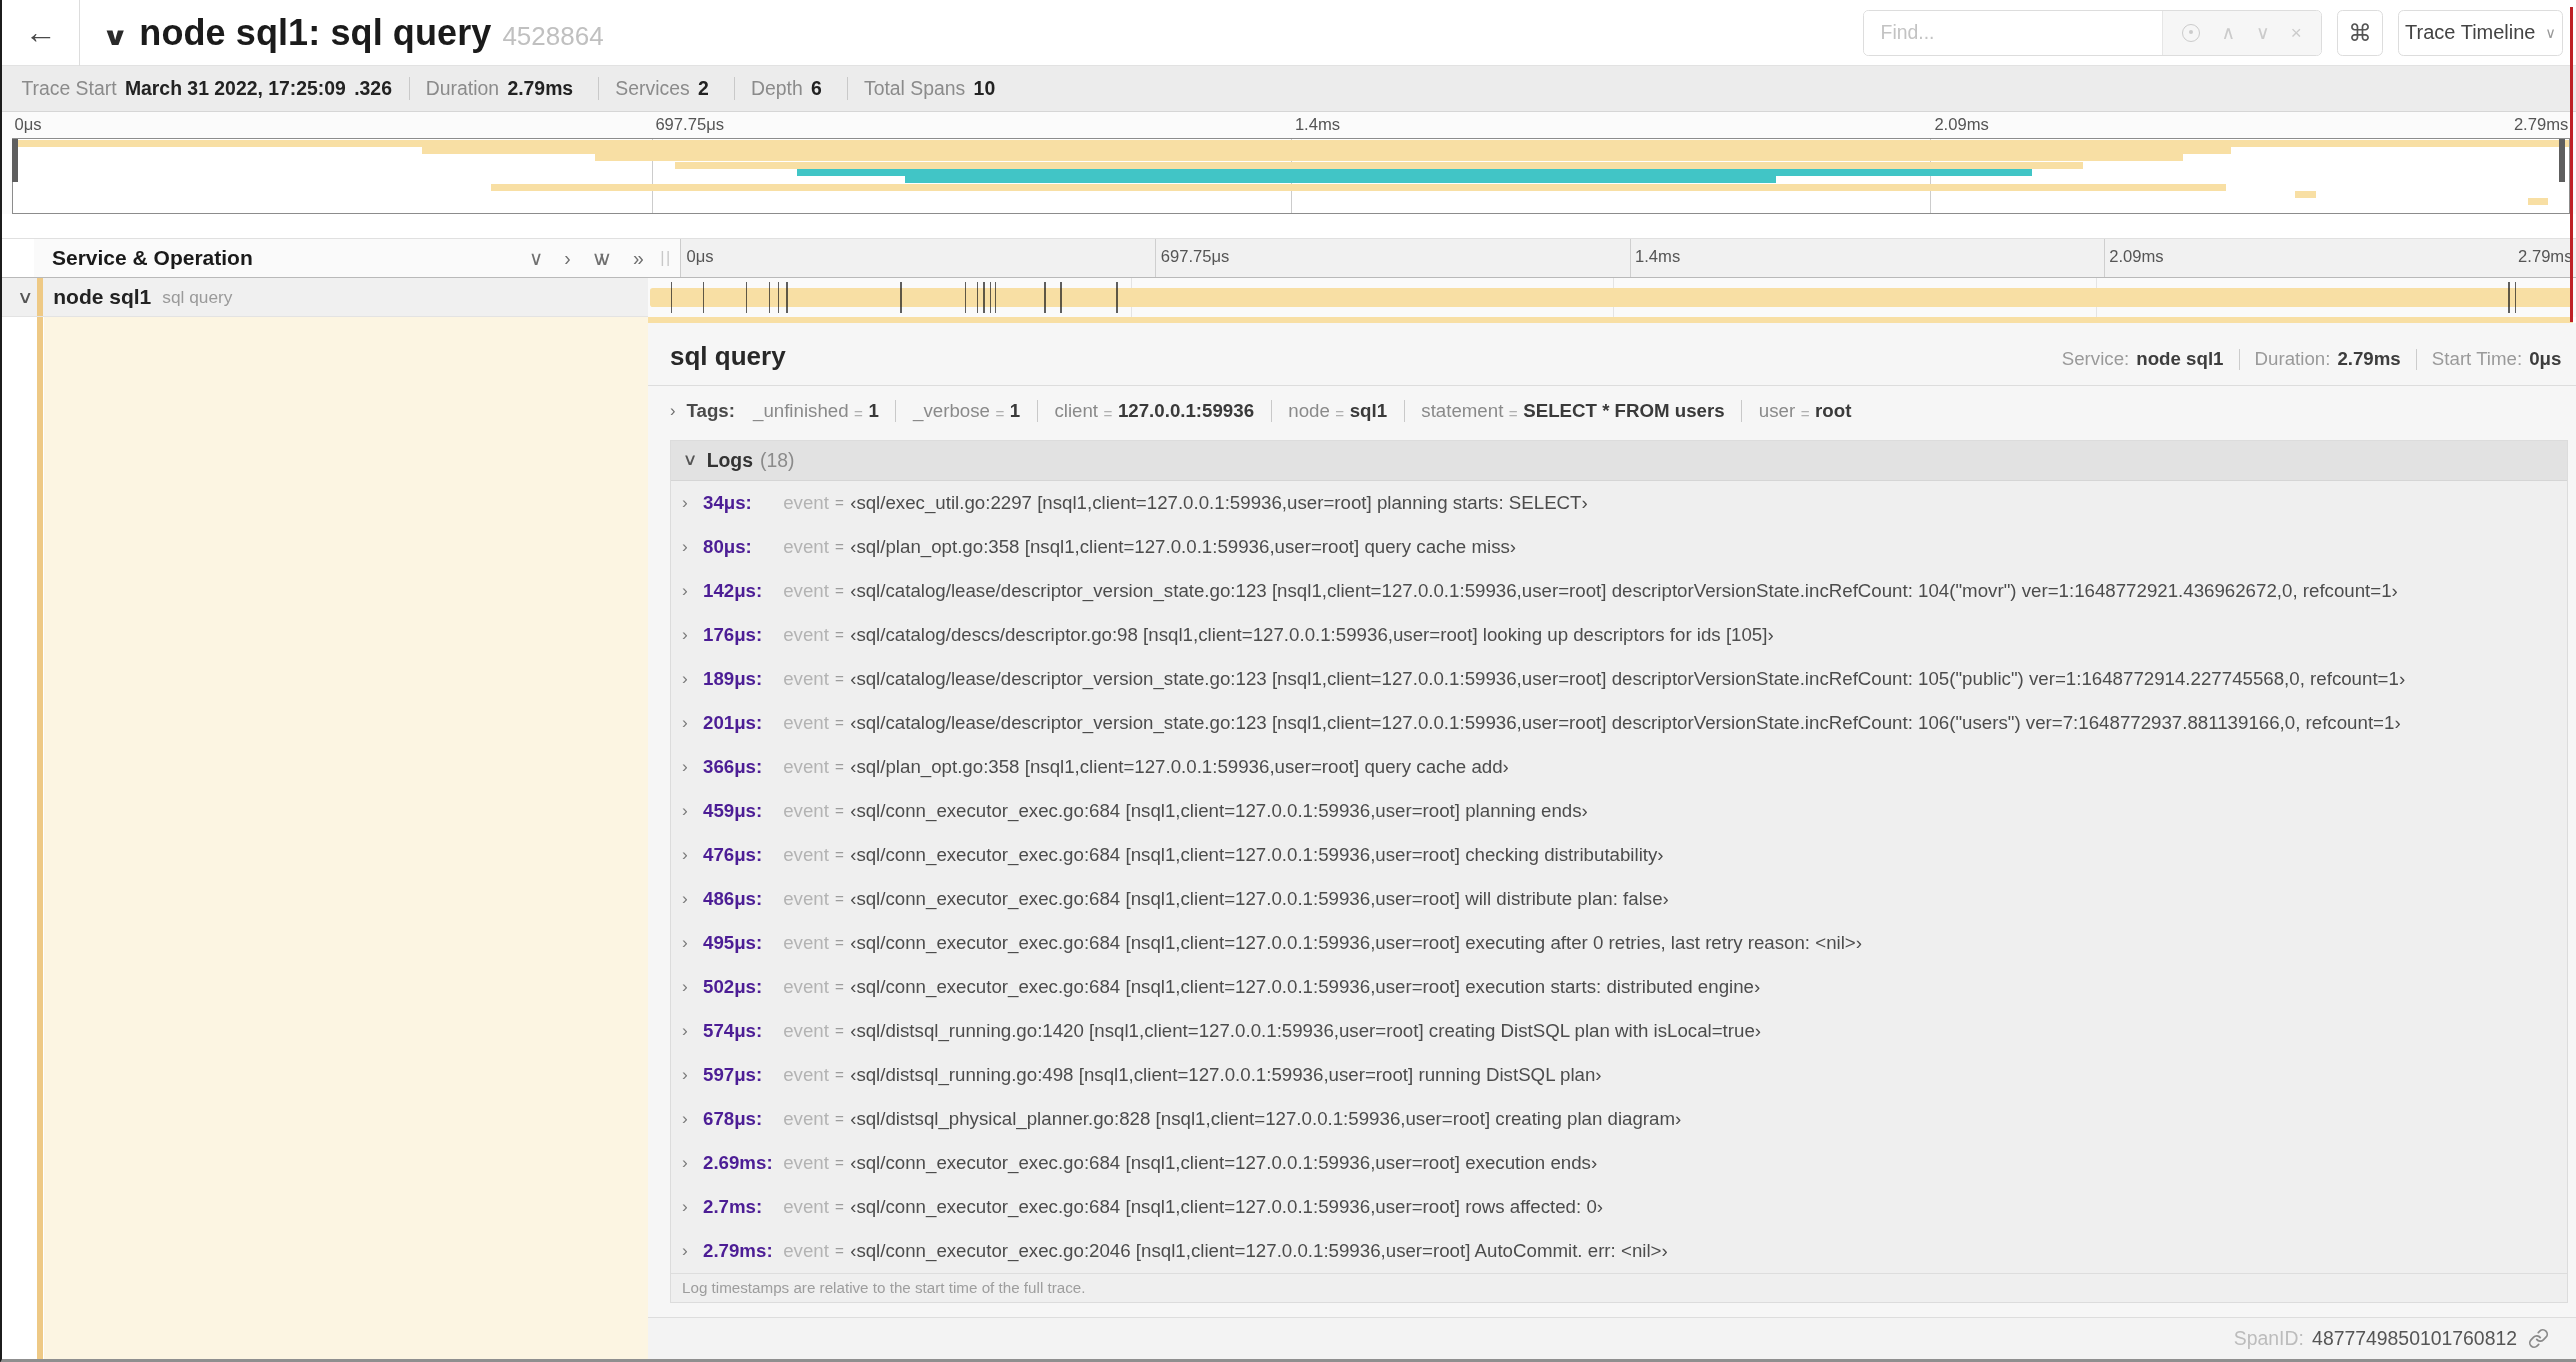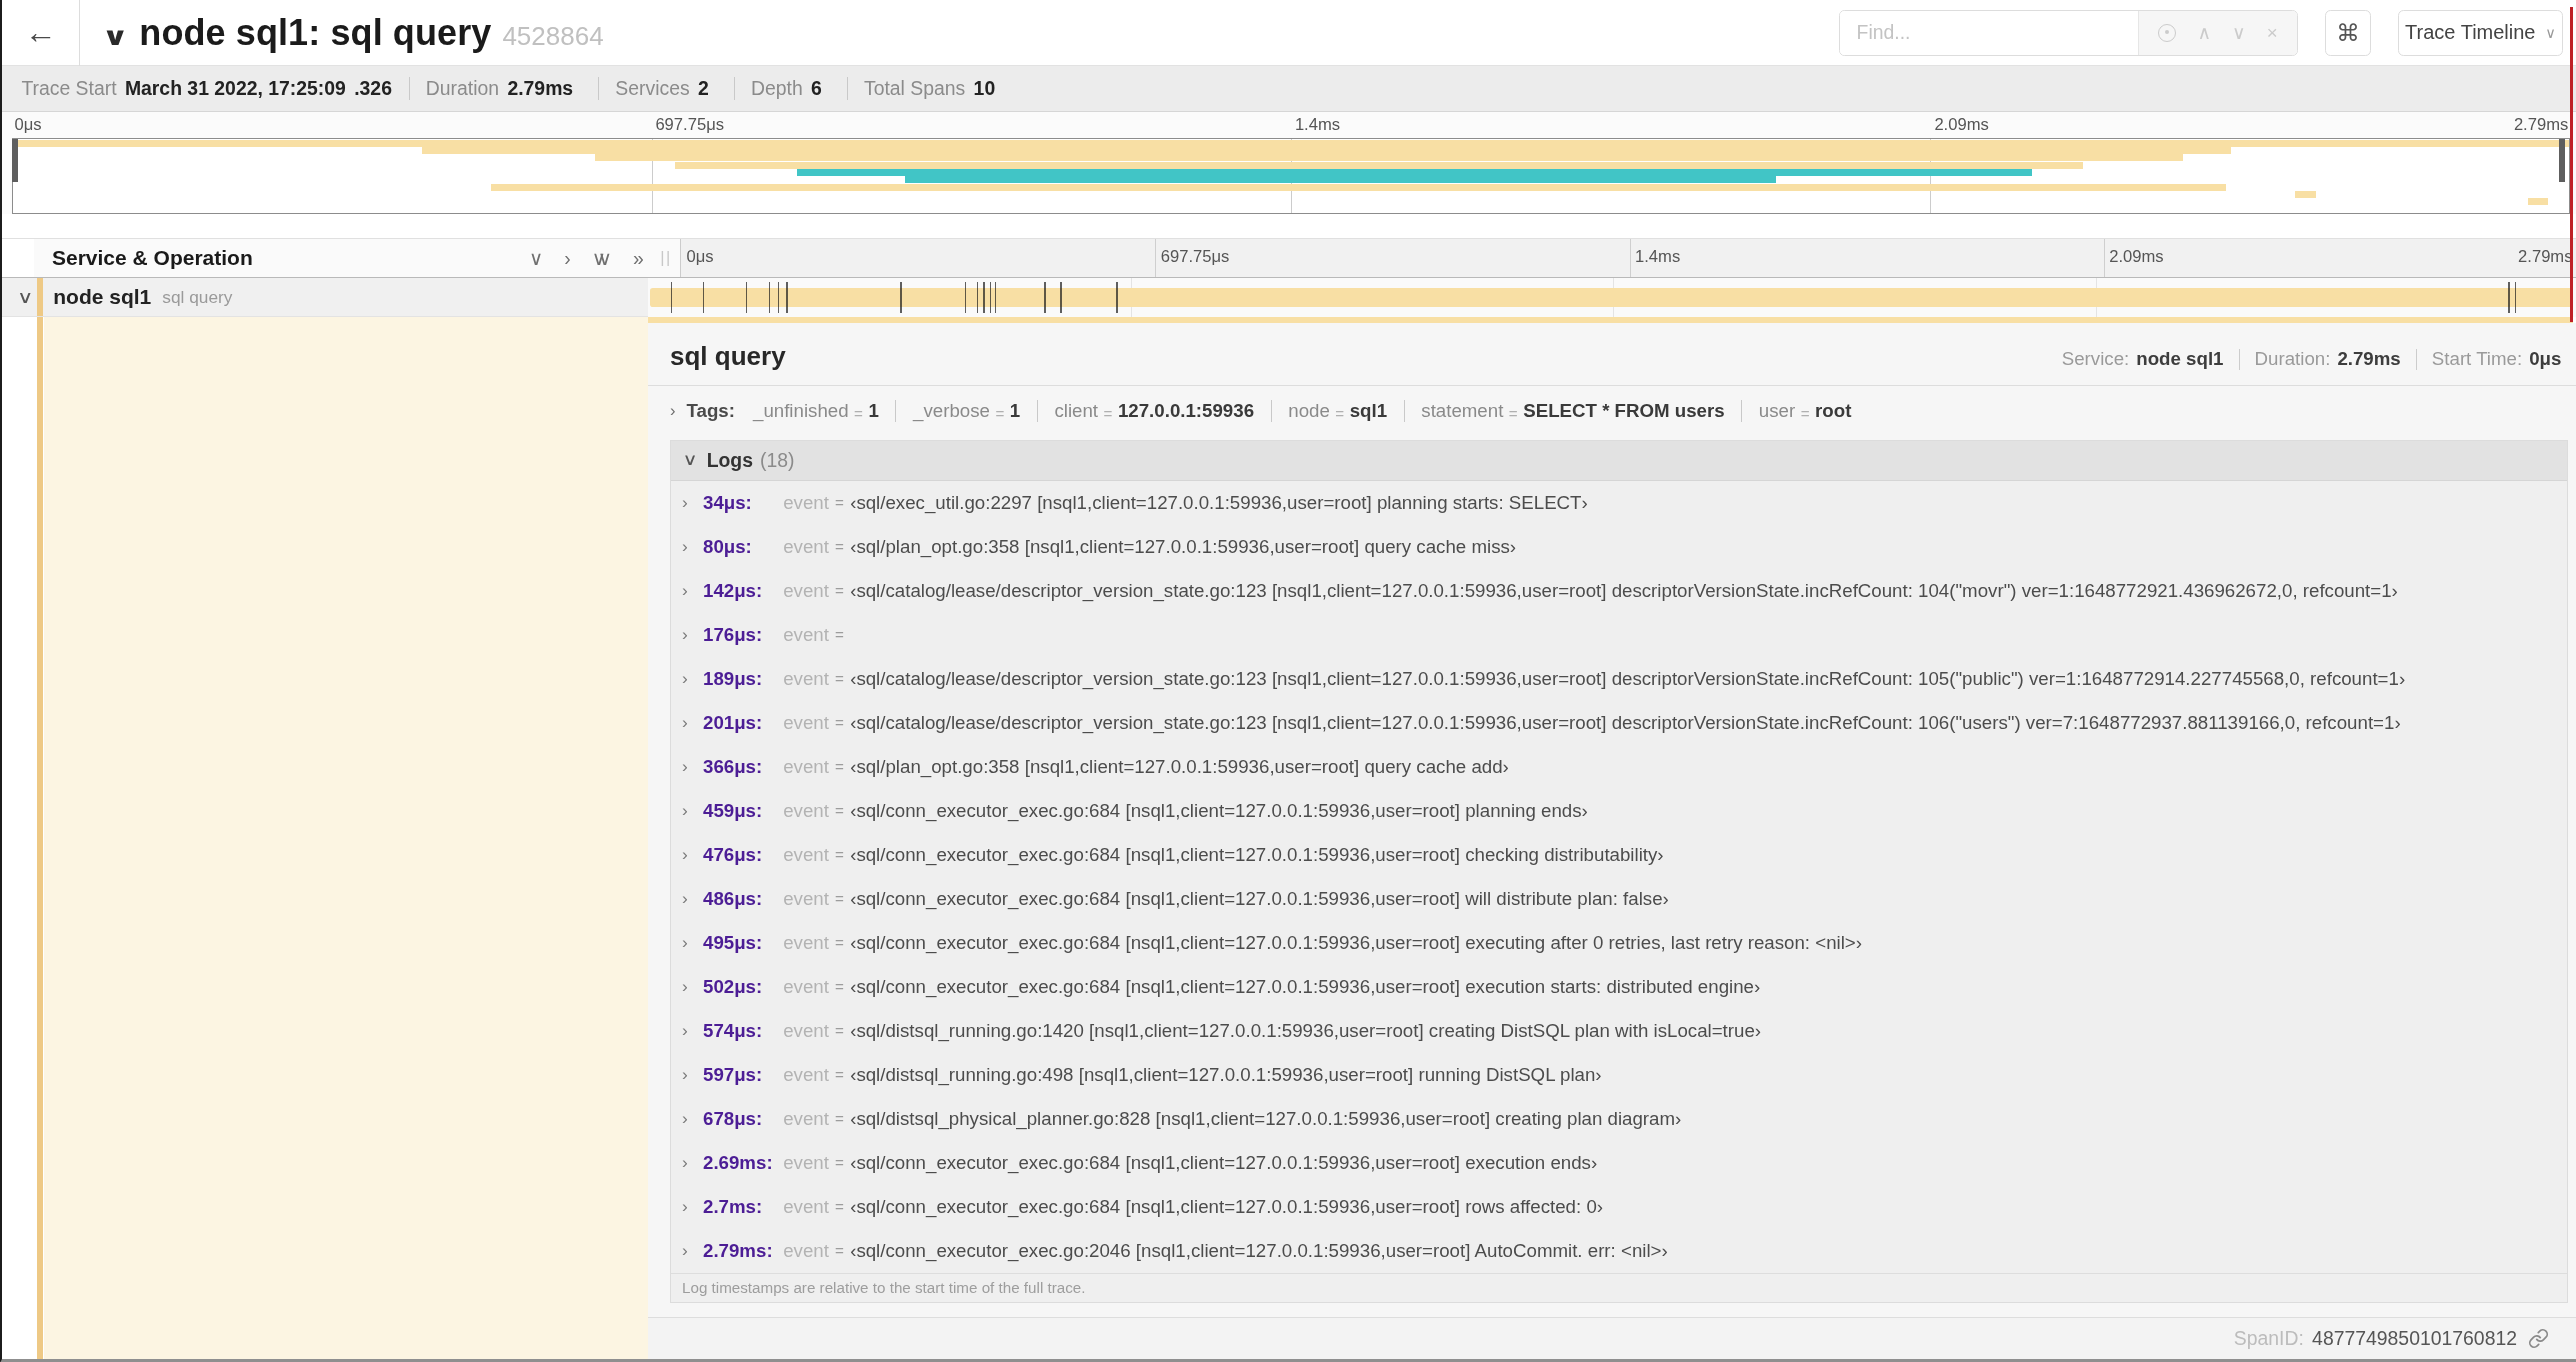--- a/index.html
+++ b/index.html
@@ -9,21 +9,21 @@
 
   #page { position:absolute; inset:0; border-left:2.8px solid #1c1c1c; border-bottom:4.2px solid #8f8f8f; overflow:hidden; }
 
   
   #header { position:absolute; left:0; top:0; width:2576px; height:66px; background:#fff; border-bottom:0.7px solid #e2e2e2; display:flex; align-items:center; }
   #back-box { width:78px; height:66px; border-right:0.7px solid #ddd; display:flex; align-items:center; justify-content:center; font-size:32px; color:#4a4a4a; cursor:pointer; }
   #title-wrap { display:flex; align-items:baseline; margin-left:25px; }
   #title-chevron { font-size:25px; color:#2a2a2a; margin-right:14px; font-weight:700; transform:scaleX(1.35); display:inline-block; }
   #page-title { font-size:36px; font-weight:700; color:#1b1b1b; letter-spacing:0.1px; }
   #trace-id { font-size:26px; color:#c0c0c0; margin-left:11px; font-weight:400; }
-  #header-right { margin-left:auto; display:flex; align-items:center; margin-right:15.2px; gap:27px; }
+  #header-right { margin-left:auto; display:flex; align-items:center; margin-right:15.2px; gap:15px; }
   #find-box { display:flex; height:46px; border:0.7px solid #ddd; border-radius:5.5px; overflow:hidden; background:#fff; }
   #find-input { width:298px; border:none; outline:none; padding:0 16.6px; font-size:19.4px; color:#444; background:#fff; font-family:inherit; }
   #find-input::placeholder { color:#c3c3c3; }
   #find-tools { display:flex; align-items:center; gap:21px; padding:0 19.4px; background:#f6f6f6; border-left:0.7px solid #e6e6e6; color:#cbcbcb; font-size:18.7px; }
   .locate-glyph { width:18px; height:18px; border:1.4px solid #cbcbcb; border-radius:50%; position:relative; display:inline-block; }
   .locate-glyph::after { content:""; position:absolute; left:5.5px; top:5.5px; width:4.2px; height:4.2px; border-radius:50%; background:#cbcbcb; }
   .sq-btn { height:46px; border:0.7px solid #ddd; border-radius:5.5px; background:#fff; display:flex; align-items:center; justify-content:center; cursor:pointer; }
   #shortcut-btn { width:46px; font-size:23.5px; color:#555; }
   #view-dropdown { padding:0 6px; gap:9.7px; font-size:20px; color:#444; }
   #view-dropdown .dd-chev { font-size:14.5px; color:#999; }
@@ -366,20 +366,21 @@
     <span class="lr-key">event</span>
     <span class="lr-eq">=</span>
     <span class="lr-val nowrap">‹sql/catalog/lease/descriptor_version_state.go:123 [nsql1,client=127.0.0.1:59936,user=root] descriptorVersionState.incRefCount: 104("movr") ver=1:1648772921.436962672,0, refcount=1›</span>
   </div>
 
   <div class="log-row">
     <span class="lr-chev">›</span>
     <span class="lr-time">176μs:</span>
     <span class="lr-key">event</span>
     <span class="lr-eq">=</span>
+    <span class="lr-val nowrap">‹sql/catalog/descs/descriptor.go:98 [nsql1,client=127.0.0.1:59936,user=root] looking up descriptors for ids [105]›</span>
   </div>
 
   <div class="log-row">
     <span class="lr-chev">›</span>
     <span class="lr-time">189μs:</span>
     <span class="lr-key">event</span>
     <span class="lr-eq">=</span>
     <span class="lr-val nowrap">‹sql/catalog/lease/descriptor_version_state.go:123 [nsql1,client=127.0.0.1:59936,user=root] descriptorVersionState.incRefCount: 105("public") ver=1:1648772914.227745568,0, refcount=1›</span>
   </div>
 

